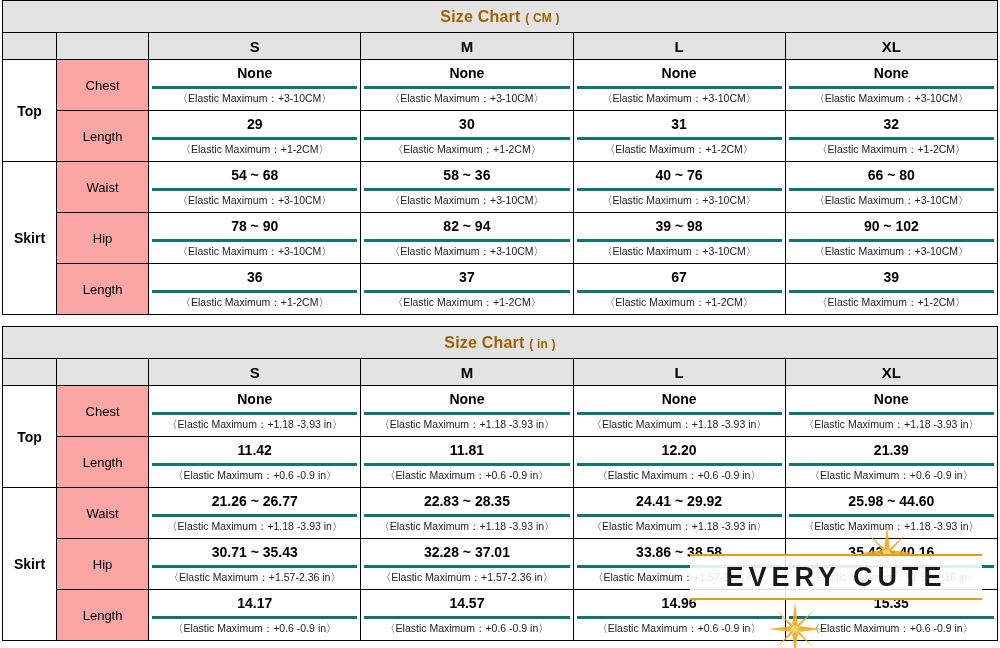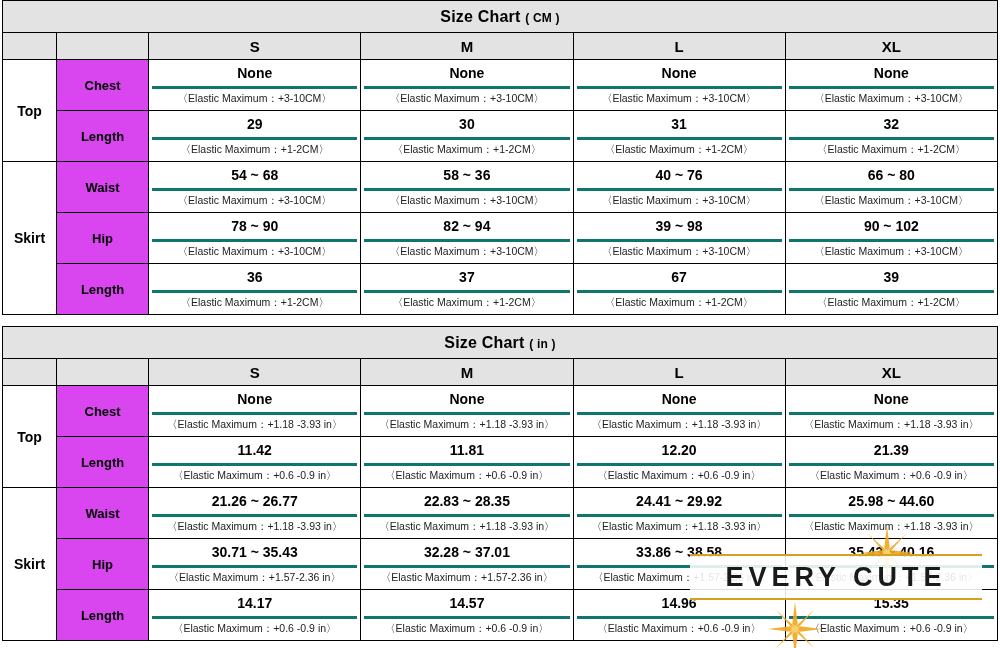--- a/index.html
+++ b/index.html
@@ -25,44 +25,44 @@
     border: 1px solid #000000;
     text-align: center;
     vertical-align: middle;
     padding: 0;
   }
   .title-row td {
     background: #e3e3e3;
     height: 32px;
     font-size: 16px;
     font-weight: bold;
-    color: #000000;
+    color: #a16207;
     letter-spacing: 0.2px;
   }
   .title-unit {
     font-size: 12px;
     font-weight: bold;
   }
   .head-row td {
     background: #e3e3e3;
     height: 27px;
     font-size: 15px;
     font-weight: bold;
   }
   .cat-cell {
     background: #ffffff;
     font-size: 14px;
     font-weight: bold;
     width: 54px;
     margin-left: 32px;
   }
   .meas-cell {
-    background: #d946ef;
+    background: #fca5a5;
     font-size: 13px;
-    font-weight: bold;
+    font-weight: normal;
     width: 92px;
   }
   .val-cell {
     background: #ffffff;
     height: 51px;
     padding: 3px 2px;
   }
   .val-main {
     font-size: 14px;
     font-weight: bold;

